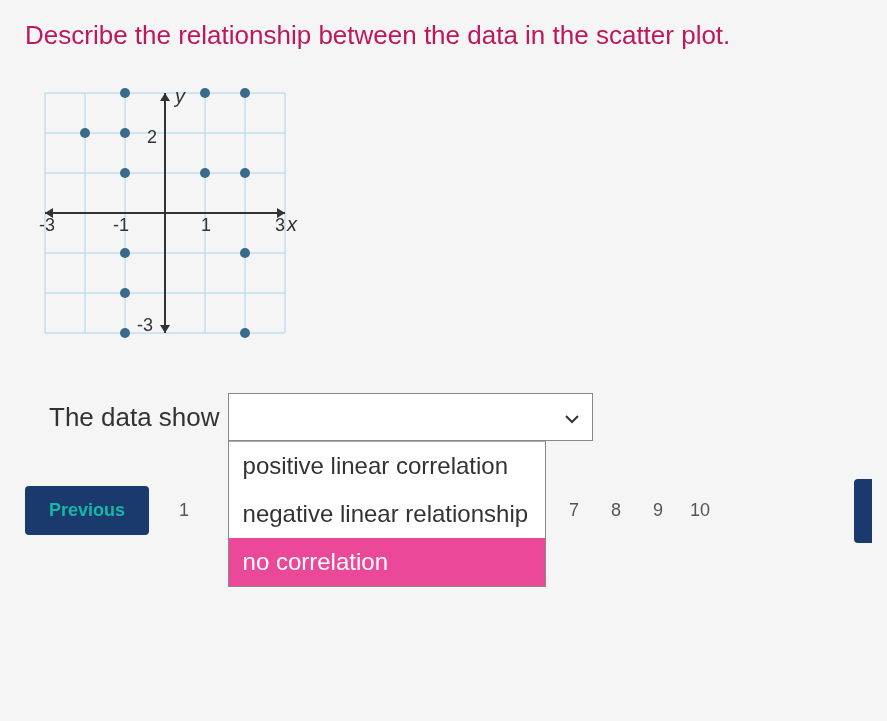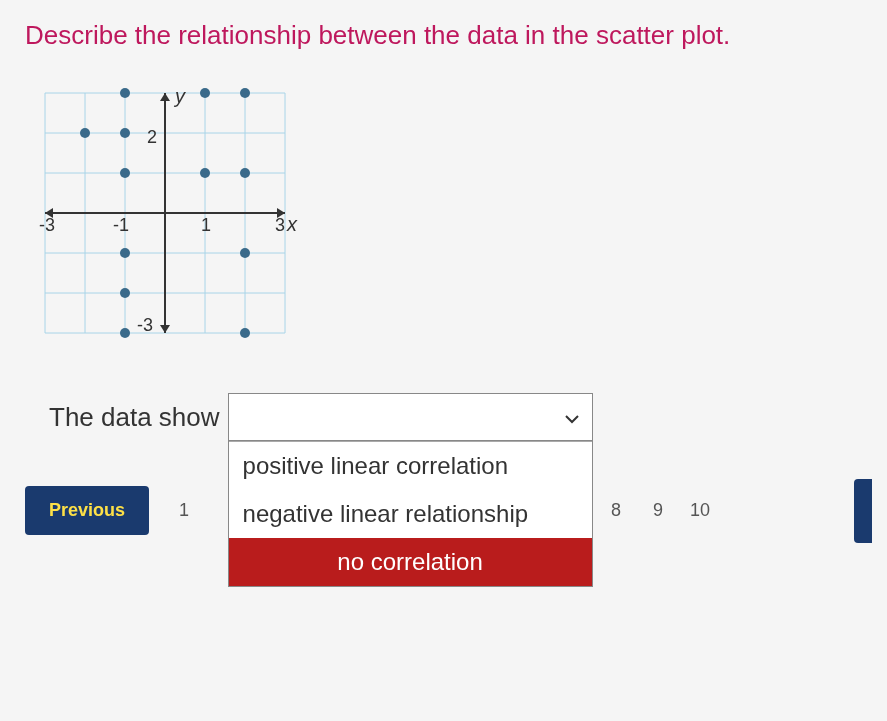--- a/index.html
+++ b/index.html
@@ -53,50 +53,49 @@
       align-items: center;
       justify-content: flex-end;
     }
     .dropdown-select .chevron {
       color: #333;
     }
     .dropdown-menu {
       position: absolute;
       top: 48px;
       left: 0;
-      width: 365px;
+      width: 318px;
       border: 1.5px solid #888;
       border-top: none;
       background: #fff;
       z-index: 10;
     }
     .dropdown-divider {
       height: 1px;
       background: #aaa;
     }
     .dropdown-option {
       padding: 10px 14px;
       font-size: 24px;
       color: #333;
       cursor: pointer;
     }
     .dropdown-option.selected {
-      background: #b91c1c;
+      background: #ec4899;
       color: #fff;
-      text-align: center;
     }
     .nav-row {
       display: flex;
       align-items: center;
       gap: 12px;
       position: relative;
     }
     .prev-button {
       background: #1a3a6e;
-      color: #fde047;
+      color: #14b8a6;
       border: none;
       padding: 14px 24px;
       font-size: 18px;
       font-weight: bold;
       border-radius: 4px;
       cursor: pointer;
     }
     .page-num {
       width: 30px;
       text-align: center;

